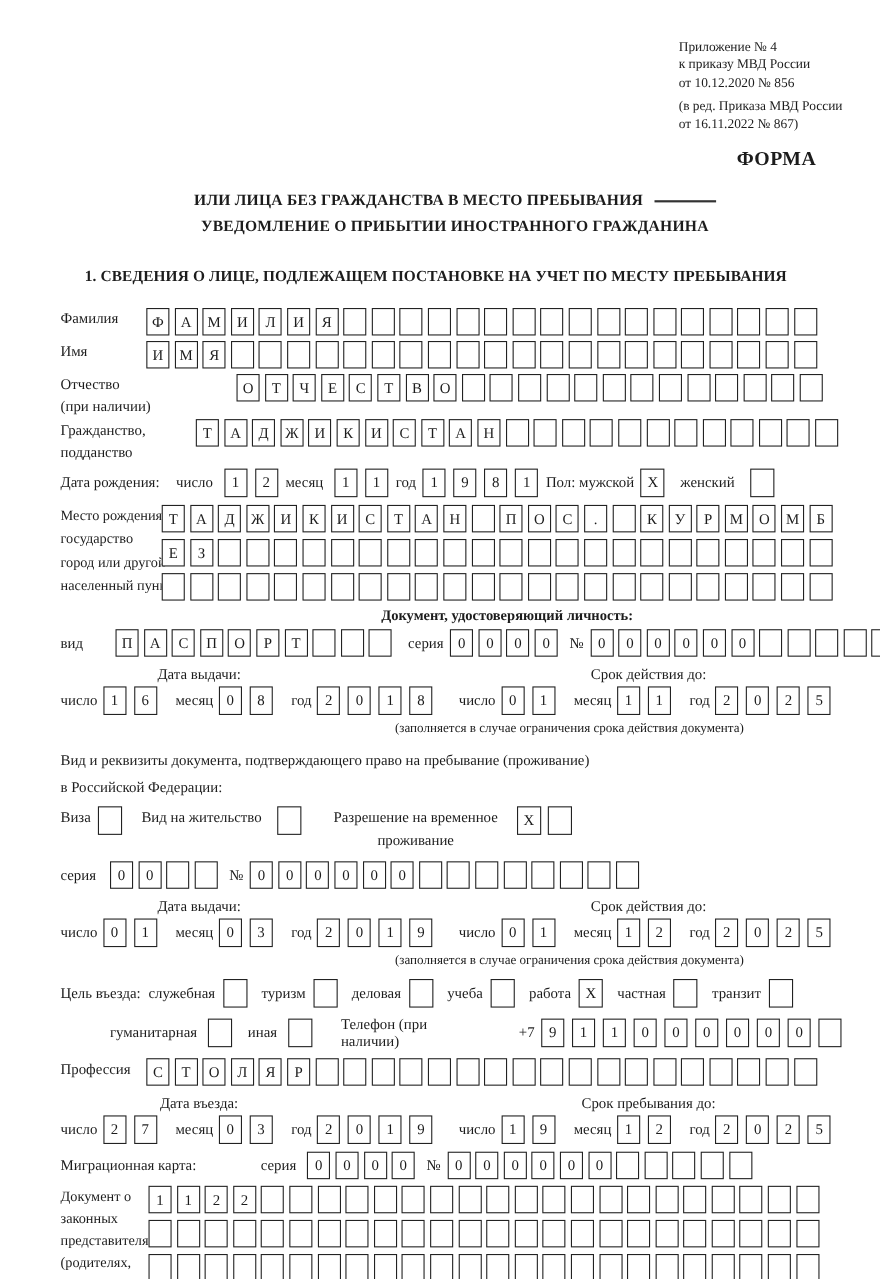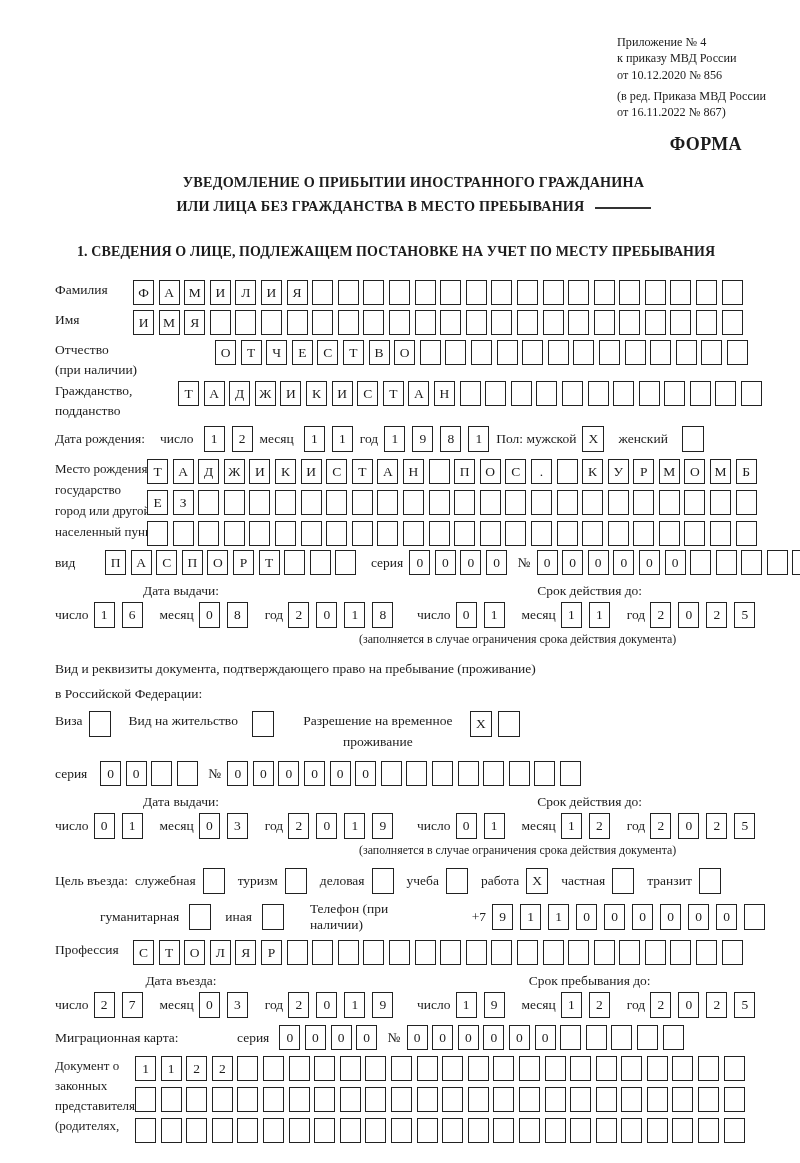--- a/index.html
+++ b/index.html
@@ -77,22 +77,22 @@
     <div>от 10.12.2020 № 856</div>
     <div class="amend">
       <div>(в ред. Приказа МВД России</div>
       <div>от 16.11.2022 № 867)</div>
     </div>
   </div>
 
   <div class="forma">ФОРМА</div>
 
   <div class="title">
+    <div><span>ИЛИ ЛИЦА БЕЗ ГРАЖДАНСТВА В МЕСТО ПРЕБЫВАНИЯ</span><span class="tline"></span></div>
     <div>УВЕДОМЛЕНИЕ О ПРИБЫТИИ ИНОСТРАННОГО ГРАЖДАНИНА</div>
-    <div><span>ИЛИ ЛИЦА БЕЗ ГРАЖДАНСТВА В МЕСТО ПРЕБЫВАНИЯ</span><span class="tline"></span></div>
   </div>
 
   <div class="sec1">1. СВЕДЕНИЯ О ЛИЦЕ, ПОДЛЕЖАЩЕМ ПОСТАНОВКЕ НА УЧЕТ ПО МЕСТУ ПРЕБЫВАНИЯ</div>
 
   <div class="row" style="margin-top:20px;">
     <span class="lbl w-fam">Фамилия</span>
     <span class="cells">
         <span class="cell">Ф</span>
         <span class="cell">А</span>
         <span class="cell">М</span>
@@ -319,20 +319,21 @@
           <span class="cell"></span>
           <span class="cell"></span>
           <span class="cell"></span>
           <span class="cell"></span>
           <span class="cell"></span>
           <span class="cell"></span>
         </span>
     </span>
   </div>
 
+  <div class="dochead">Документ, удостоверяющий личность:</div>
 
   <div class="rowc" style="margin-top:4px;">
     <span class="lbl" style="width:50px;">вид</span>
     <span class="cells">
         <span class="cell">П</span>
         <span class="cell">А</span>
         <span class="cell">С</span>
         <span class="cell">П</span>
         <span class="cell">О</span>
         <span class="cell">Р</span>

